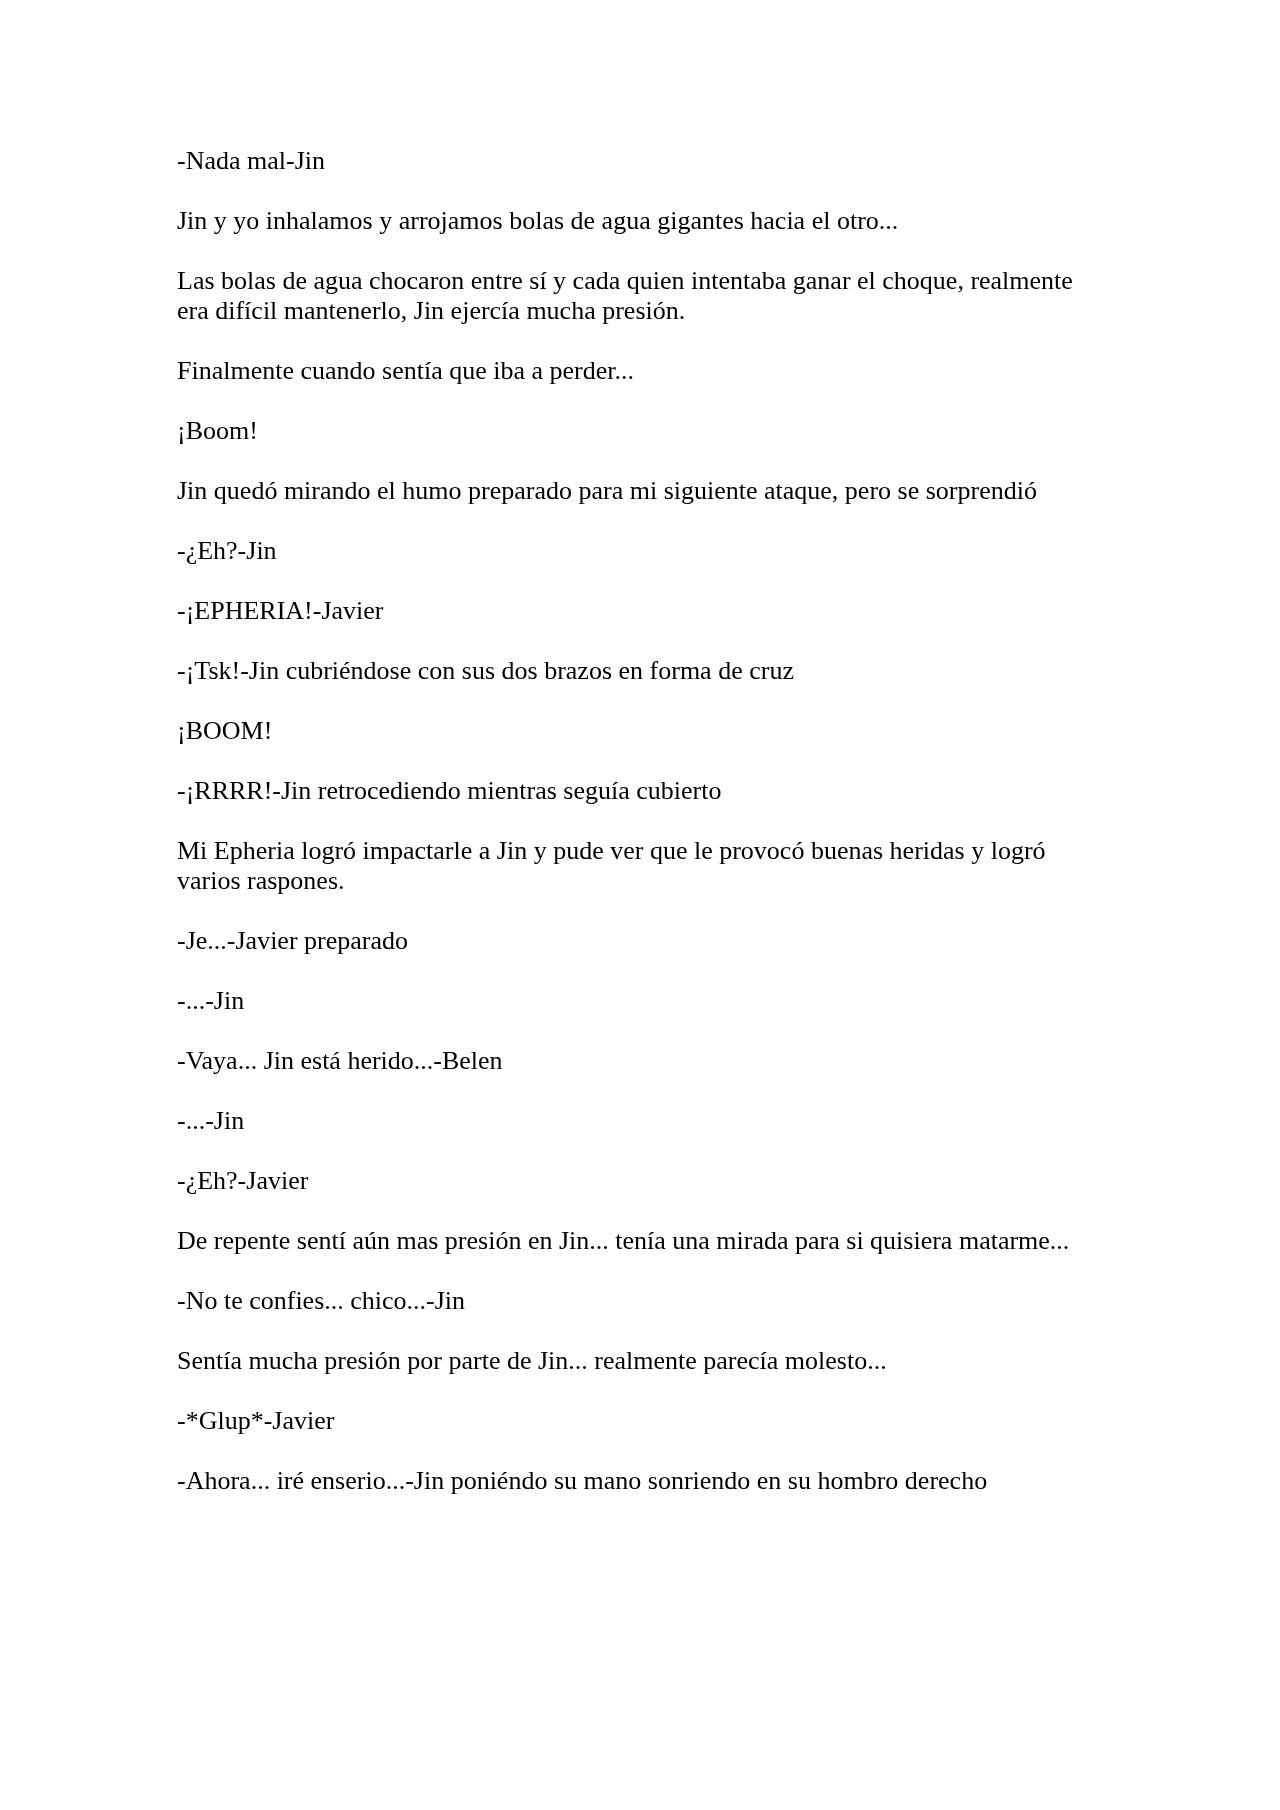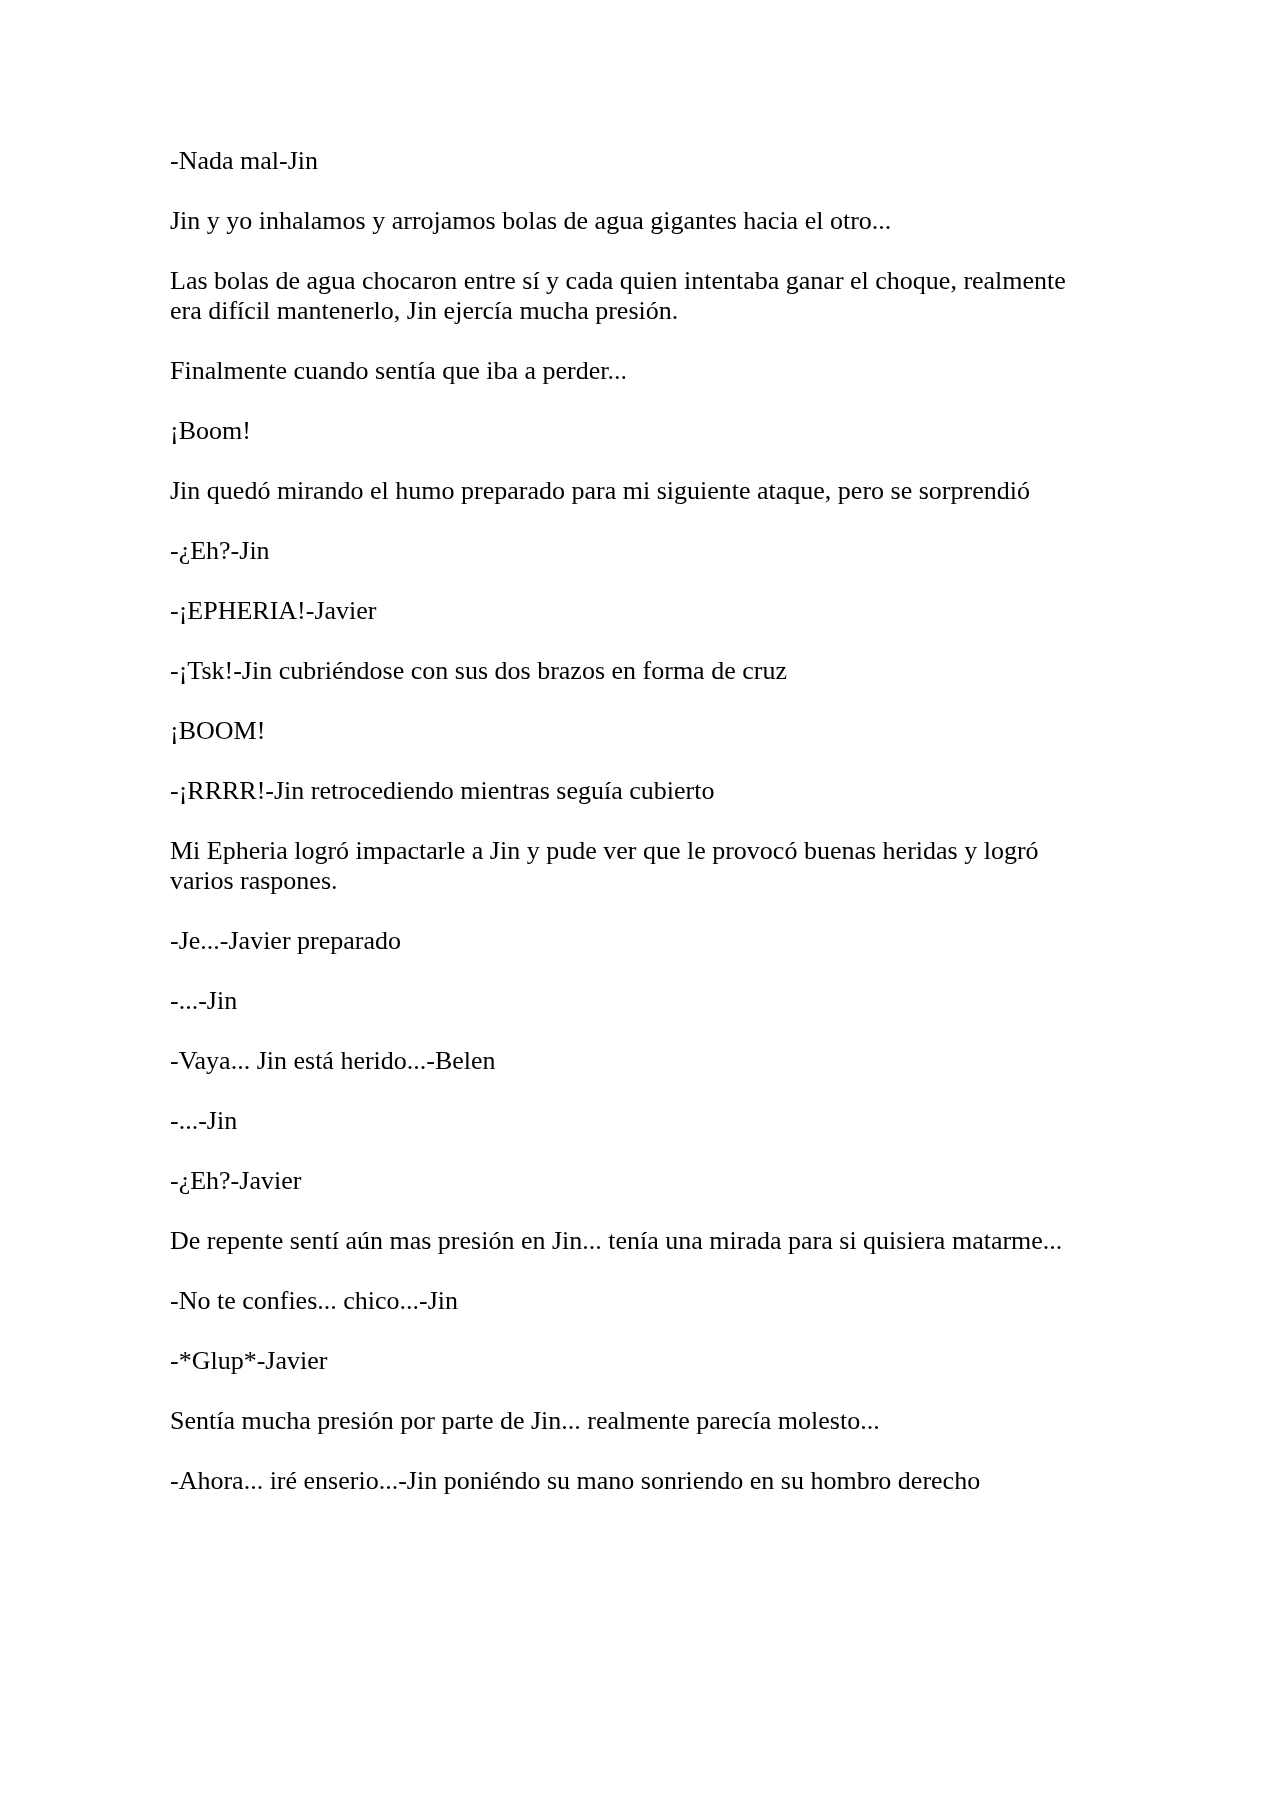--- a/index.html
+++ b/index.html
@@ -18,21 +18,21 @@
     position: absolute;
     top: 146px;
     left: 160px;
     width: 978px;
     color: #000000;
     font-family: "Liberation Serif", "DejaVu Serif", serif;
     font-size: 26px;
     line-height: 30px;
   }
   .para {
-    margin: 0 0 30px 10px;
+    margin: 0 0 30px 17px;
     padding: 0;
     white-space: pre-wrap;
   }
 </style>
 </head>
 <body>
 
 <div class="page">
   <div class="content">
       <p class="para"><span>-Nada mal-Jin</span></p>
@@ -47,17 +47,17 @@
       <p class="para"><span>¡BOOM!</span></p>
       <p class="para"><span>-¡RRRR!-Jin retrocediendo mientras seguía cubierto</span></p>
       <p class="para"><span>Mi Epheria logró impactarle a Jin y pude ver que le provocó buenas heridas y logró</span><br><span>varios raspones.</span></p>
       <p class="para"><span>-Je...-Javier preparado</span></p>
       <p class="para"><span>-...-Jin</span></p>
       <p class="para"><span>-Vaya... Jin está herido...-Belen</span></p>
       <p class="para"><span>-...-Jin</span></p>
       <p class="para"><span>-¿Eh?-Javier</span></p>
       <p class="para"><span>De repente sentí aún mas presión en Jin... tenía una mirada para si quisiera matarme...</span></p>
       <p class="para"><span>-No te confies... chico...-Jin</span></p>
+      <p class="para"><span>Sentía mucha presión por parte de Jin... realmente parecía molesto...</span></p>
       <p class="para"><span>-*Glup*-Javier</span></p>
-      <p class="para"><span>Sentía mucha presión por parte de Jin... realmente parecía molesto...</span></p>
       <p class="para"><span>-Ahora... iré enserio...-Jin poniéndo su mano sonriendo en su hombro derecho</span></p>
     </div>
 </div>
 
 </body></html>

